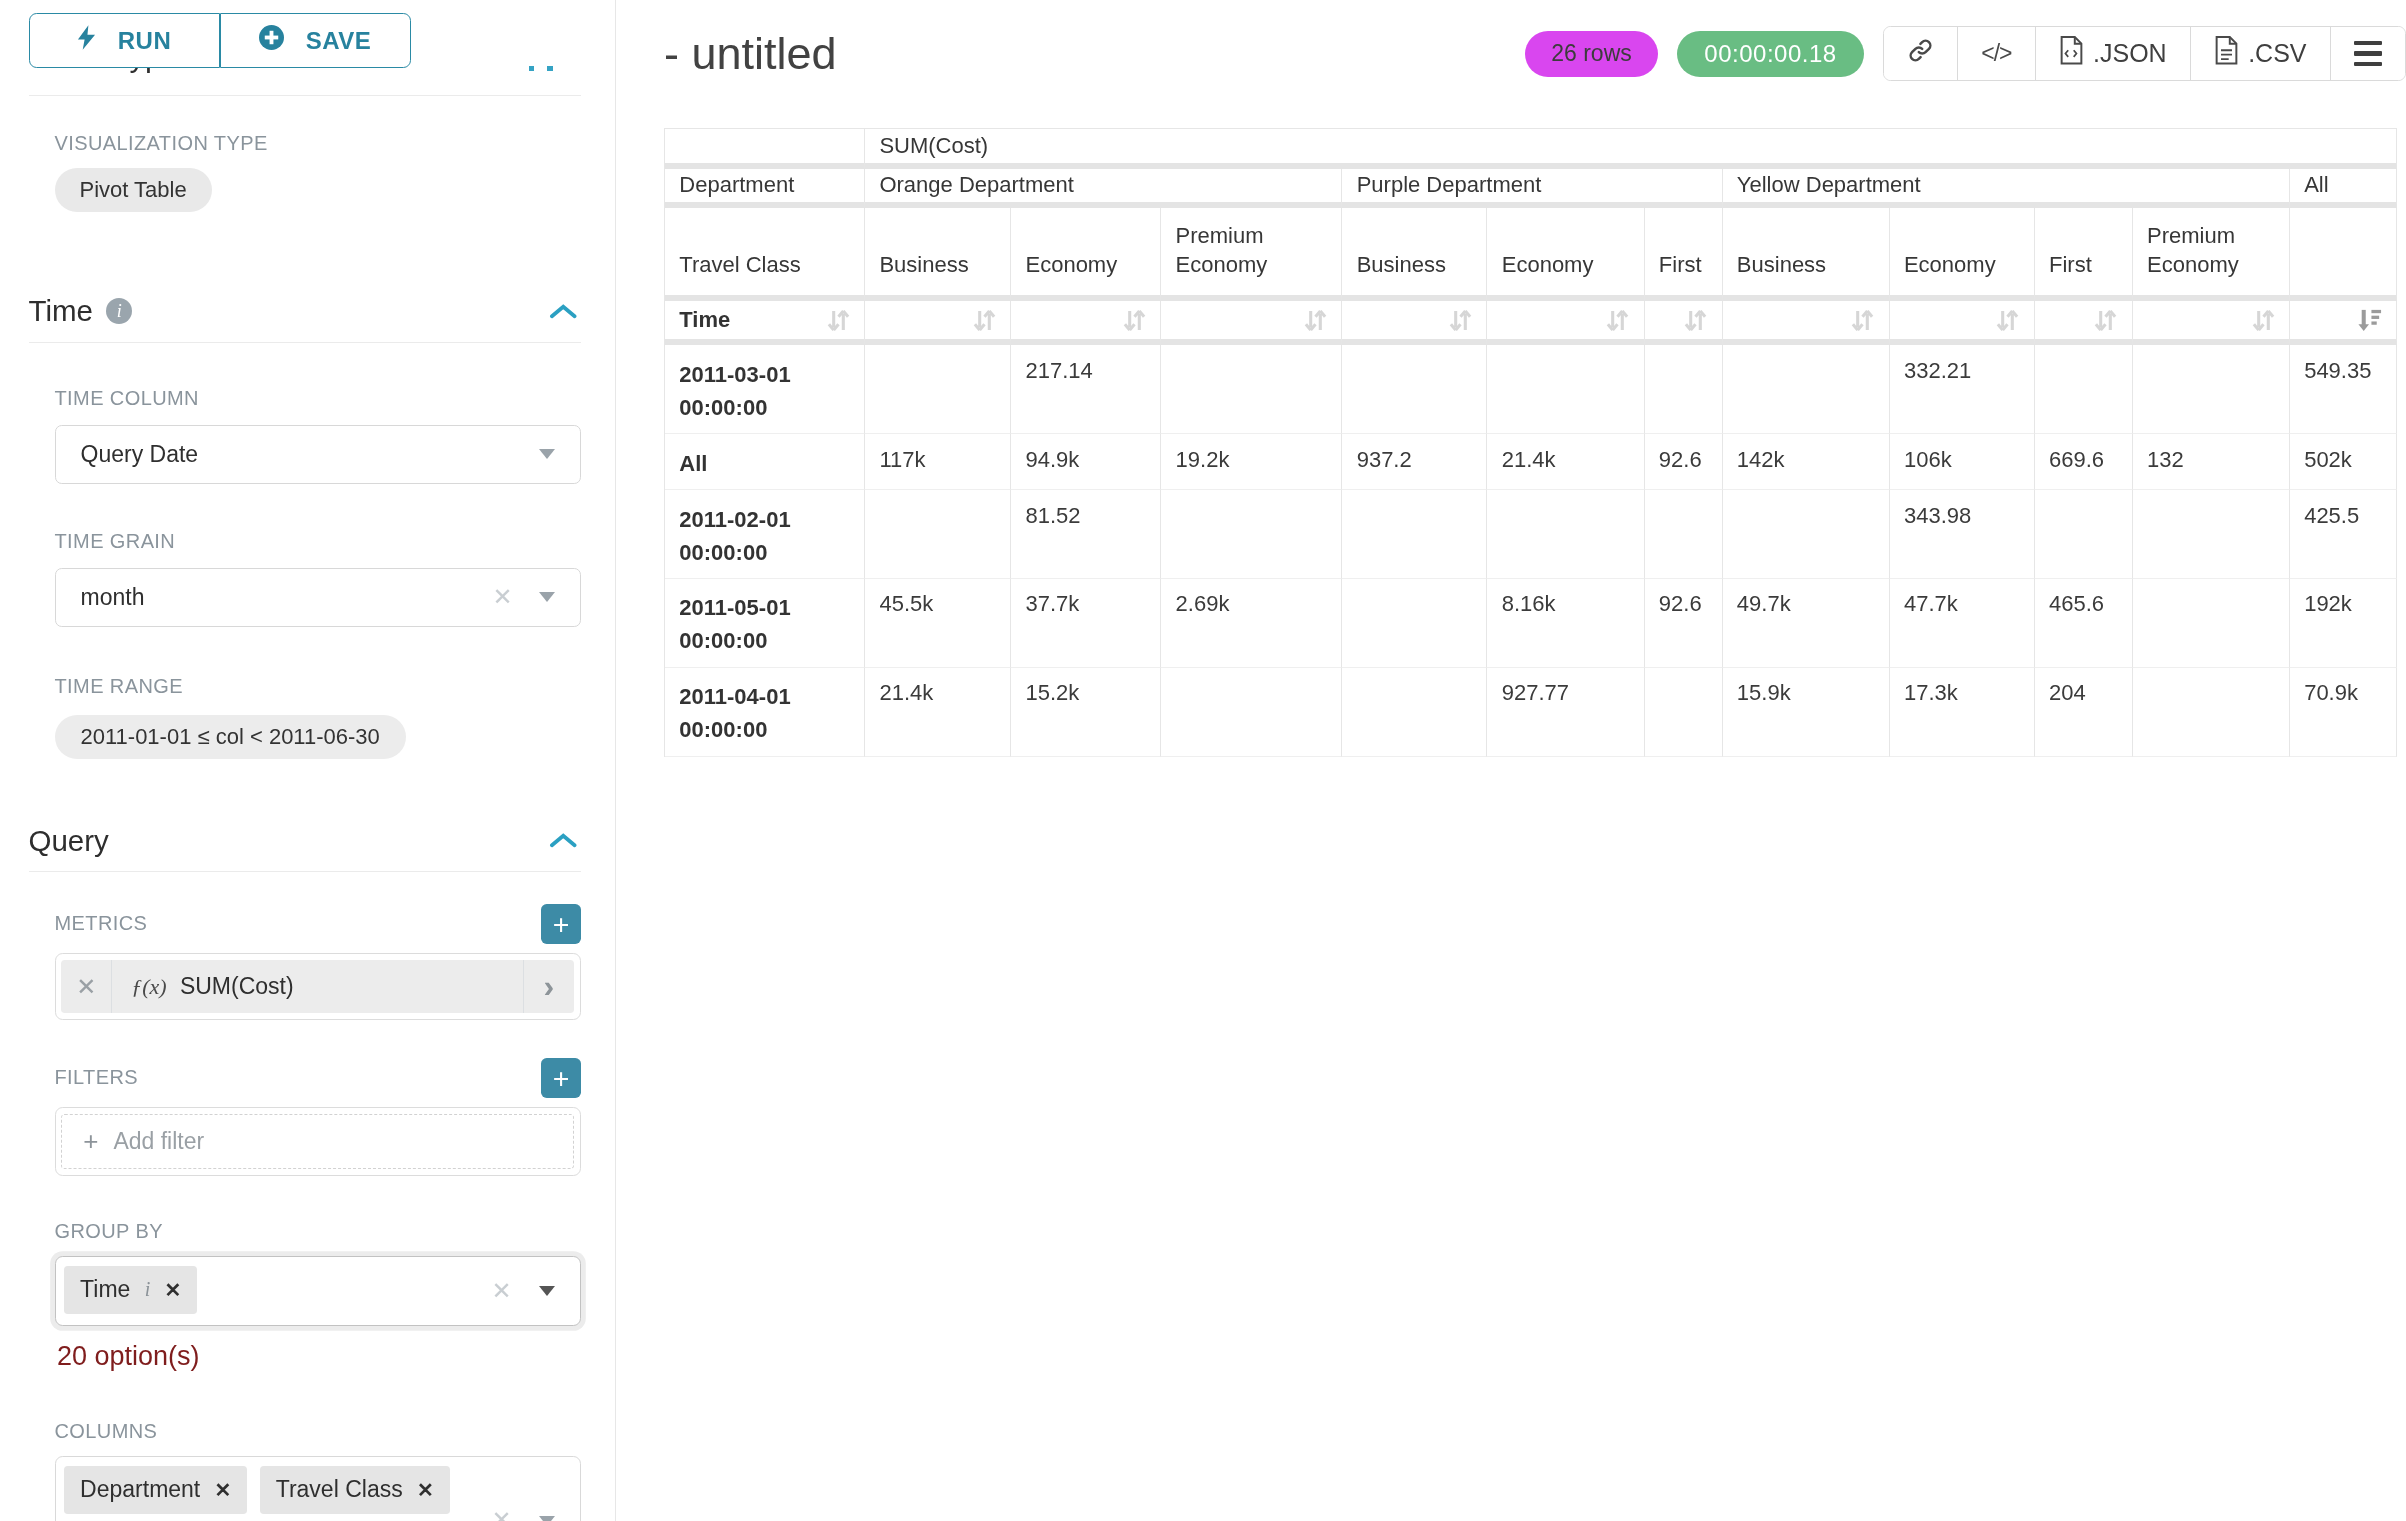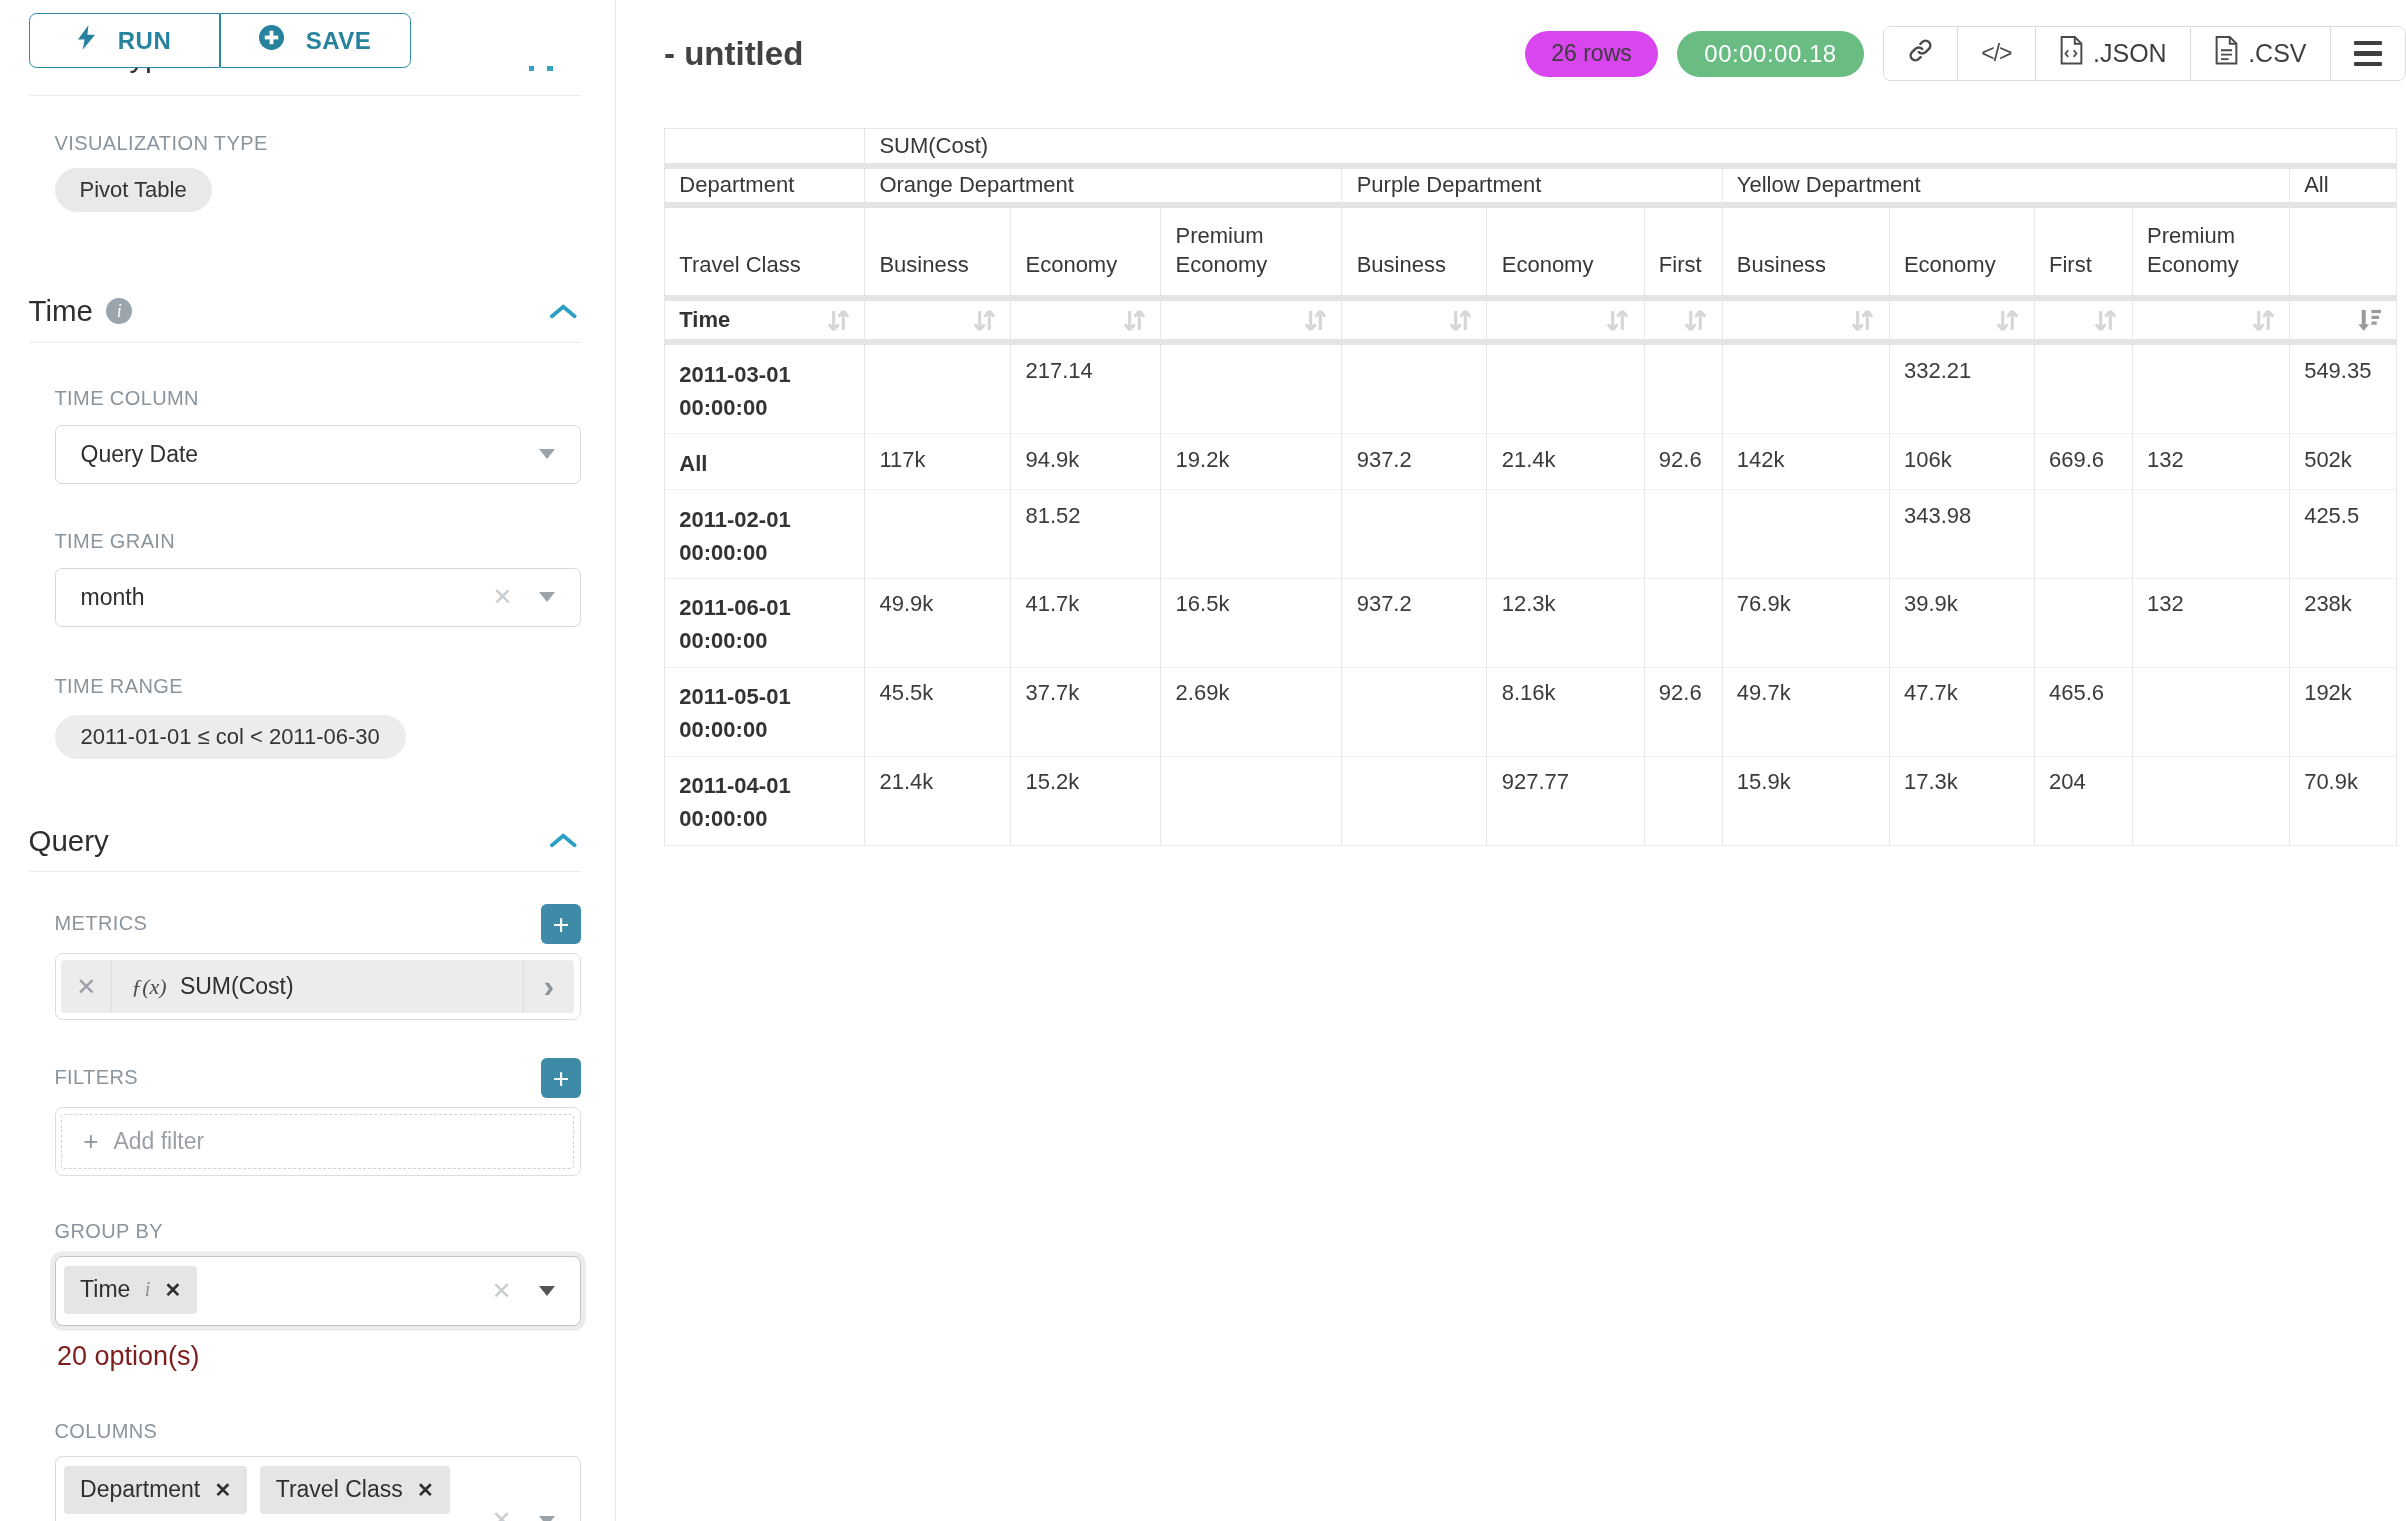--- a/index.html
+++ b/index.html
@@ -130,21 +130,21 @@
   .chip .chip-i { font-family: "Liberation Serif", serif; font-style: italic; color: #8b9298; font-size: 20px; }
   .chip .chip-x { font-size: 20px; font-weight: bold; color: #2f2f2f; cursor: pointer; }
   .chips-box .clear-x { right: 68px; }
   .chips-box.tall .clear-x { top: 63px; }
   .chips-box.tall .caret { top: 63px; }
   .opt-hint { margin: 15px 0 0 28.5px; font-size: 27px; color: #7f1d1d; }
 
   
   .main { position: absolute; left: 664px; top: 0; width: 1742px; }
   .main-header { display: flex; align-items: center; margin-top: 25px; height: 57px; }
-  .page-title { font-size: 33px; font-weight: 700; color: #424242; }
+  .page-title { font-size: 45px; font-weight: 400; color: #424242; }
   .header-right { margin-left: auto; display: flex; align-items: center; gap: 19px; }
   .rows-badge {
     background: #d946ef; border-radius: 23px; height: 46px; display: flex; align-items: center;
     padding: 0 26px; font-size: 23px; color: #3c3c3c;
   }
   .timer-badge {
     background: #69bd83; border-radius: 23px; height: 46px; display: flex; align-items: center;
     padding: 0 27.6px; font-size: 24px; color: #fff; letter-spacing: 0.5px;
   }
   .btn-group {
@@ -571,34 +571,20 @@
             <td></td>
             <td></td>
             <td></td>
             <td></td>
             <td>343.98</td>
             <td></td>
             <td></td>
             <td>425.5</td>
           </tr>
           <tr style="height: 83px;">
-            <th>2011-06-01 00:00:00</th>
-            <td>49.9k</td>
-            <td>41.7k</td>
-            <td>16.5k</td>
-            <td>937.2</td>
-            <td>12.3k</td>
-            <td></td>
-            <td>76.9k</td>
-            <td>39.9k</td>
-            <td></td>
-            <td>132</td>
-            <td>238k</td>
-          </tr>
-          <tr style="height: 83px;">
             <th>2011-05-01 00:00:00</th>
             <td>45.5k</td>
             <td>37.7k</td>
             <td>2.69k</td>
             <td></td>
             <td>8.16k</td>
             <td>92.6</td>
             <td>49.7k</td>
             <td>47.7k</td>
             <td>465.6</td>

